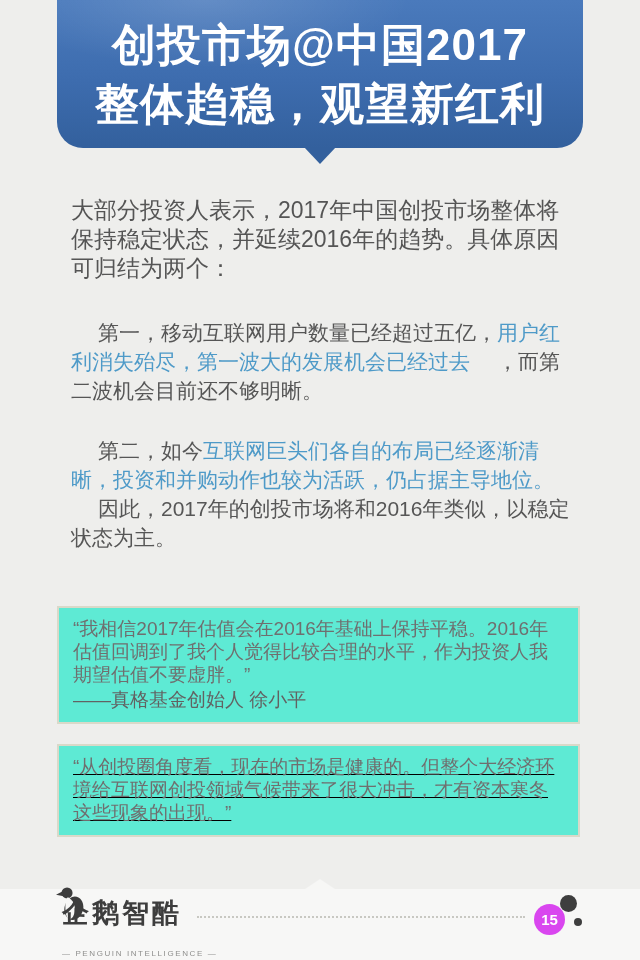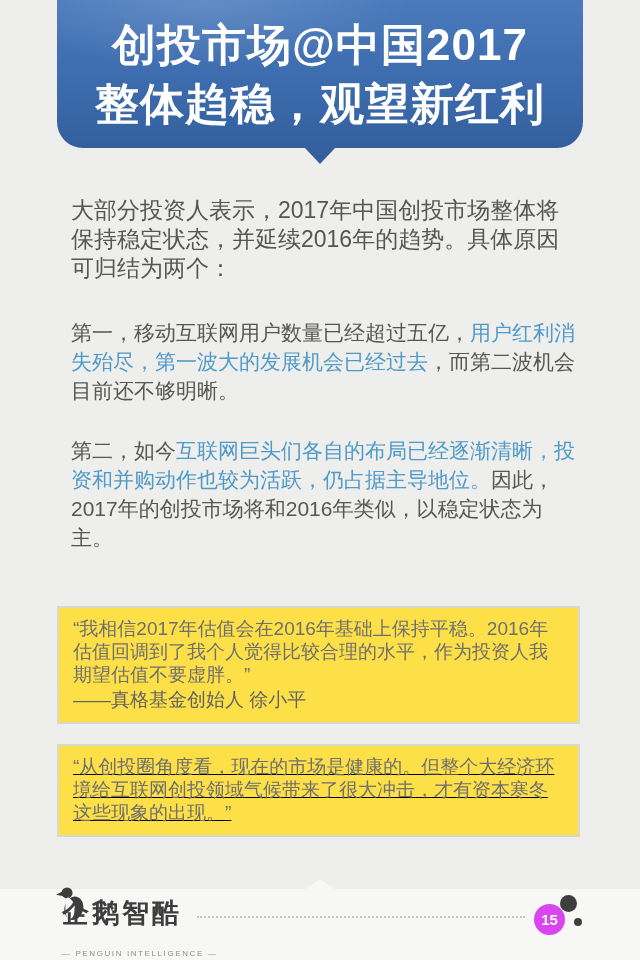--- a/index.html
+++ b/index.html
@@ -33,27 +33,27 @@
   }
 
   
   .intro {
     position:absolute; left:71px; top:196px; width:502px;
     font-size:23px; line-height:29px; color:#555555;
   }
   .para { position:absolute; left:71px; width:506px; font-size:21px; line-height:29px; }
   .para-1 { top:318px; }
   .para-2 { top:436px; }
-  .t-dark { color:#565656; }
+  .t-dark { color:#565656;margin-left:27px; }
   .t-blue { color:#4e9ac8; }
 
   
   .quote-card {
     position:absolute; left:57px; width:523px;
-    background:#fde047; border:2px solid #d9d9c9;
+    background:#5eead4; border:2px solid #d9d9c9;
     padding:9px 14px 11px 14px;
   }
   .quote-1 { top:606px; }
   .quote-2 { top:744px;text-decoration:underline; }
   .quote-text { font-size:19px; line-height:23px; color:#6f6f6f; }
   .quote-attr { font-size:19px; line-height:23px; color:#626262; text-align:left; margin-top:2px; }
 
   
   .footer {
     position:absolute; left:0; top:889px; width:640px; height:71px;

